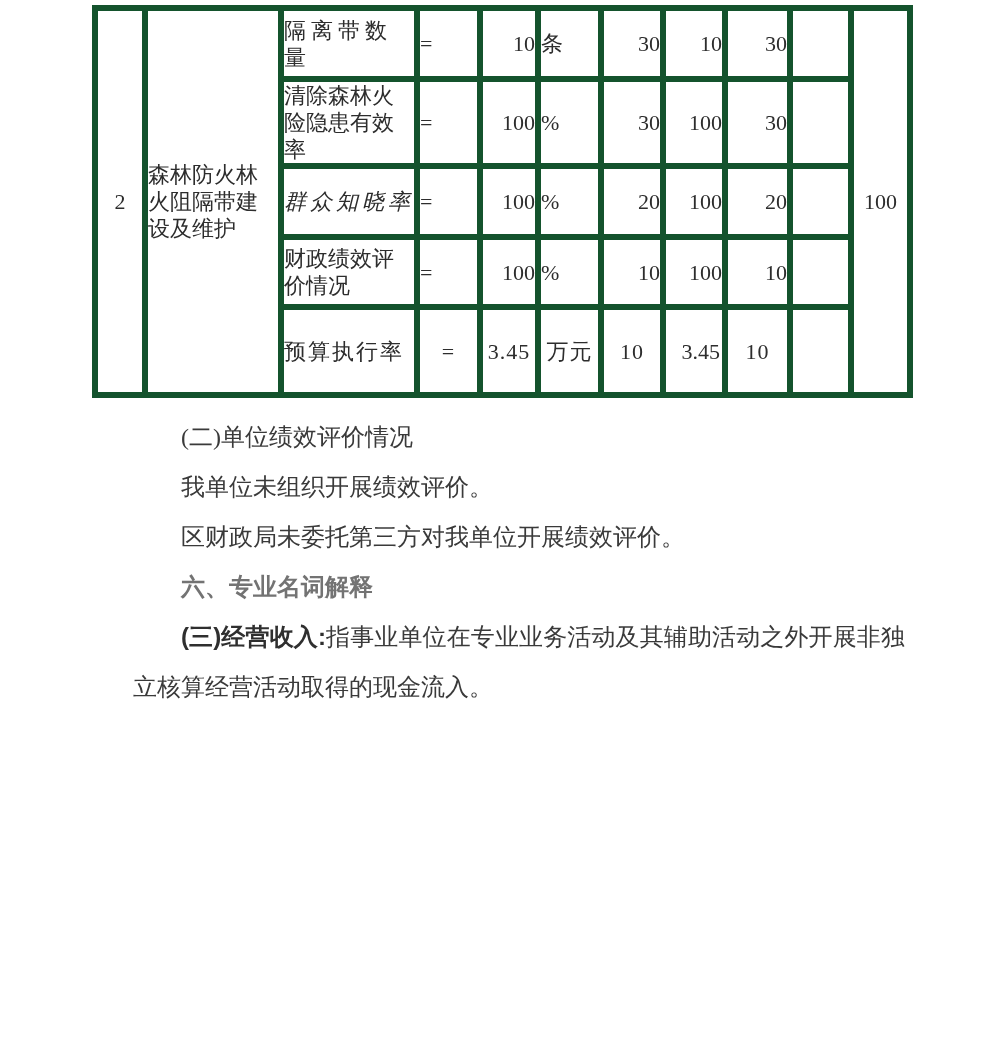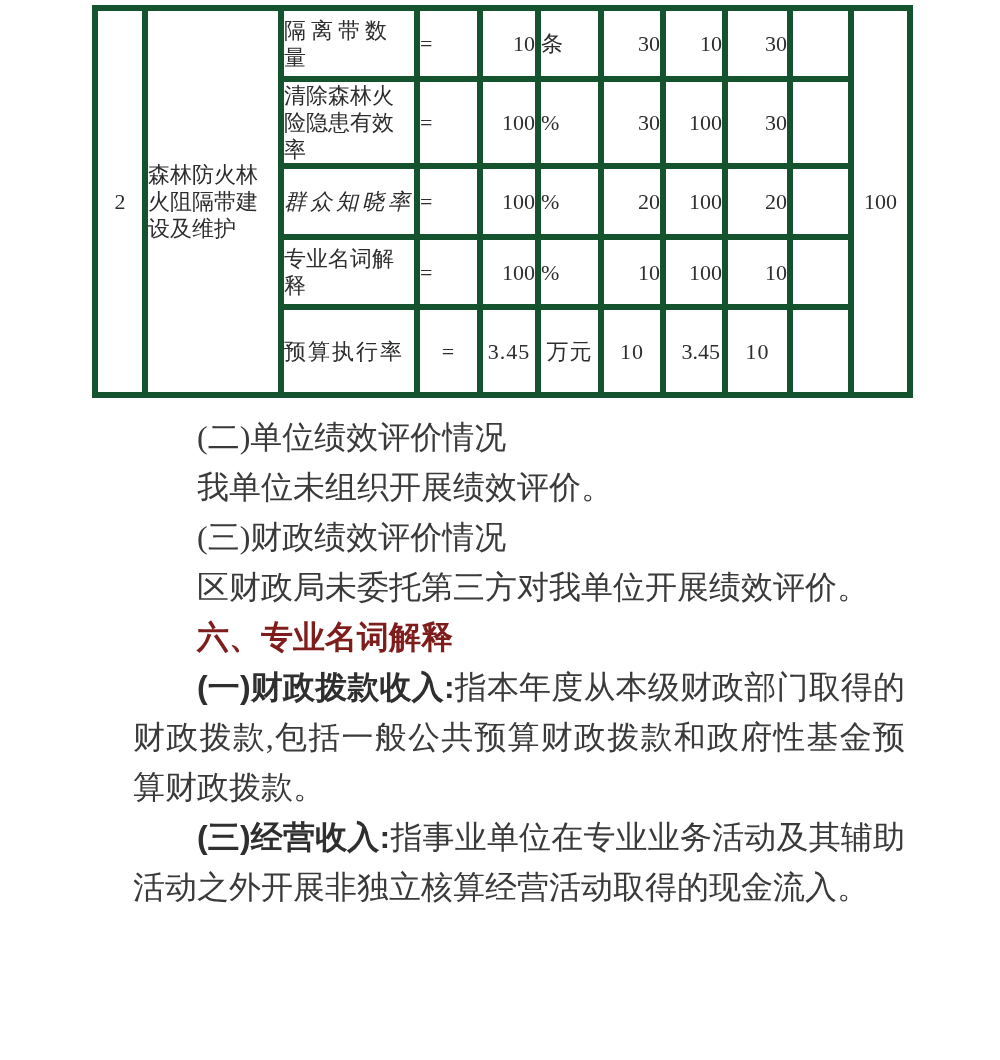--- a/index.html
+++ b/index.html
@@ -31,27 +31,27 @@
   td.total{text-align:center;}
   tr.center-row td.op,
   tr.center-row td.val,
   tr.center-row td.unit,
   tr.center-row td.num{text-align:center;padding:0;letter-spacing:1px;}
   tr.center-row td.num-right{text-align:right;padding-right:2px;letter-spacing:0;}
 
   
   .doc-body{
     position:absolute;left:133px;top:412px;width:772px;
-    font-size:32px;line-height:50px;color:#3a3a3a;
+    font-size:24px;line-height:50px;color:#3a3a3a;
   }
   .doc-body p{
     margin:0;text-indent:2em;text-align:justify;
   }
   .doc-body p.heading{
-    font-family:"Liberation Sans","DejaVu Sans",sans-serif;font-weight:700;color:#7f1d1d;
+    font-family:"Liberation Sans","DejaVu Sans",sans-serif;font-weight:700;color:#737373;
   }
   .doc-body span.lead{
     font-family:"Liberation Sans","DejaVu Sans",sans-serif;font-weight:700;color:#2f2f2f;
   }
 </style>
 </head>
 <body>
 
 <table class="perf">
   <colgroup>
@@ -95,21 +95,21 @@
     <td class="name ls4">群众知晓率</td>
     <td class="op">=</td>
     <td class="val">100</td>
     <td class="unit">%</td>
     <td class="num">20</td>
     <td class="num">100</td>
     <td class="num">20</td>
     <td></td>
   </tr>
   <tr style="height:70px">
-    <td class="name">专业名词解释</td>
+    <td class="name">财政绩效评价情况</td>
     <td class="op">=</td>
     <td class="val">100</td>
     <td class="unit">%</td>
     <td class="num">10</td>
     <td class="num">100</td>
     <td class="num">10</td>
     <td></td>
   </tr>
   <tr style="height:88px" class="center-row">
     <td class="name ls2">预算执行率</td>
@@ -120,18 +120,16 @@
     <td class="num num-right">3.45</td>
     <td class="num">10</td>
     <td></td>
   </tr>
 </tbody>
   </table>
 
 <div class="doc-body">
   <p><span class="lead"></span><span>(二)单位绩效评价情况</span></p>
   <p><span class="lead"></span><span>我单位未组织开展绩效评价。</span></p>
-  <p><span class="lead"></span><span>(三)财政绩效评价情况</span></p>
   <p><span class="lead"></span><span>区财政局未委托第三方对我单位开展绩效评价。</span></p>
   <p class="heading"><span>六、专业名词解释</span></p>
-  <p><span class="lead">(一)财政拨款收入:</span><span>指本年度从本级财政部门取得的财政拨款,包括一般公共预算财政拨款和政府性基金预算财政拨款。</span></p>
   <p><span class="lead">(三)经营收入:</span><span>指事业单位在专业业务活动及其辅助活动之外开展非独立核算经营活动取得的现金流入。</span></p>
 </div>
 
 </body></html>

